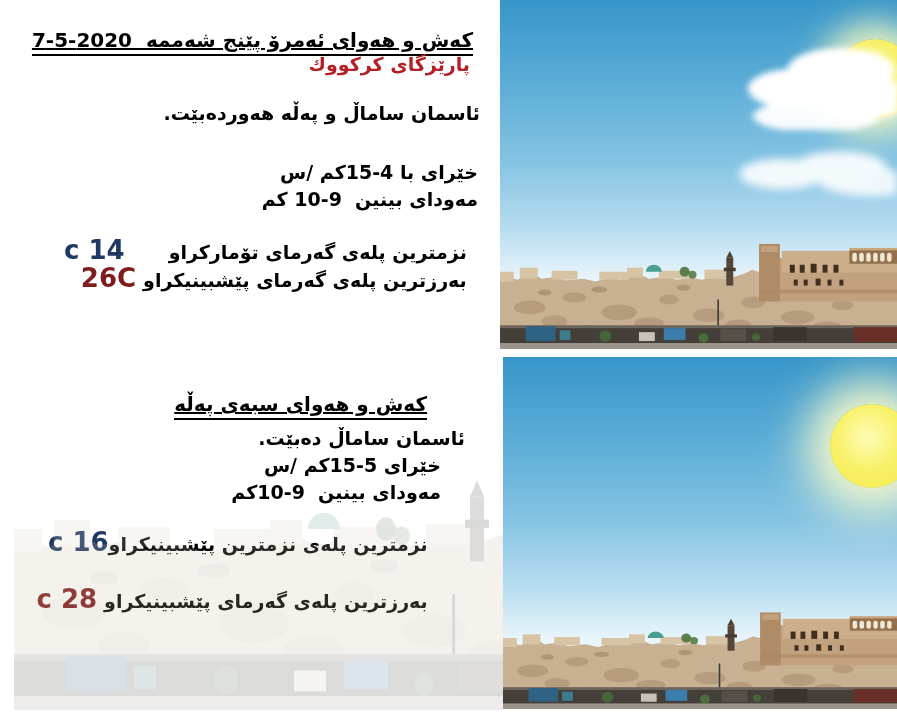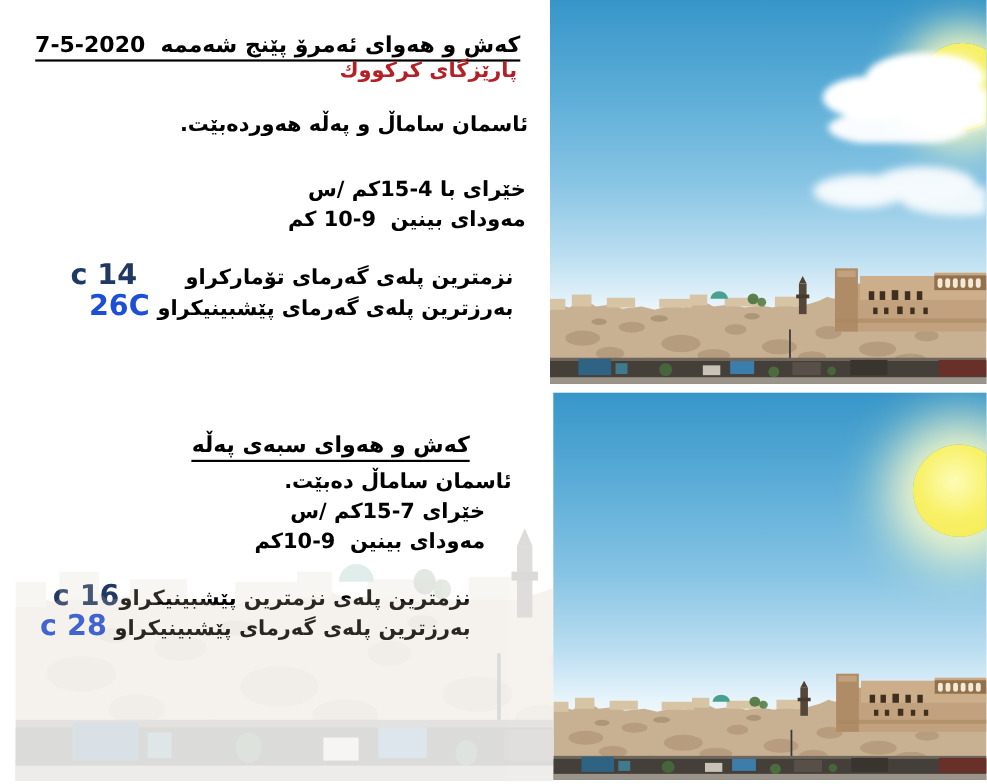--- a/index.html
+++ b/index.html
@@ -7,25 +7,25 @@
     width:897px;height:713px;position:relative;overflow:hidden;
     background:#ffffff;
     font-family:"DejaVu Sans", sans-serif;
     font-weight:bold;color:#000;
   }
   .line{
     position:absolute;direction:rtl;white-space:pre;
     font-size:19px;line-height:24px;
   }
   .title-line{font-size:20px;}
-  .title-line .underlined{border-bottom:2.5px solid #000;padding-bottom:2px;display:inline-block;}
+  .title-line .underlined{border-bottom:2.5px solid #000;padding-bottom:2px;display:inline-block;text-decoration:underline;}
   .province{color:#b42025;}
   .temp{font-size:26px;}
   .temp-blue{color:#1f3864;}
-  .temp-red{color:#1d4ed8;}
+  .temp-red{color:#7f1d1d;}
   .gap-wide{margin-right:44px;}
   .gap-mid{}
   .gap-small{margin-right:7px;}
 
   
   .photo{
     position:absolute;overflow:hidden;
     background:linear-gradient(180deg,#3796c9 0%,#58abd6 22%,#84c3e3 46%,#b9ddf0 66%,#e9f5fb 80%,#ffffff 95%);
   }
   #photo-today{left:500px;top:0;width:397px;height:349px;}
@@ -85,26 +85,26 @@
   <span>نزمترين پلەی گەرمای تۆماركراو</span><span class="temp temp-blue gap-wide">14 c</span>
 </div>
 <div class="line" style="top:242px;right:417px" dir="rtl">
   <span>بەرزترين پلەی گەرمای پێشبينيكراو</span><span class="temp temp-red gap-small">26C</span>
 </div>
 
 <div class="line title-line" style="top:368px;right:456px" dir="rtl">
   <span class="underlined">كەش و هەوای سبەی پەڵە</span>
 </div>
 <div class="line" style="top:426px;right:432px" dir="rtl">ئاسمان ساماڵ دەبێت.</div>
-<div class="line" style="top:453px;right:456px" dir="rtl">خێرای 7-15كم /س</div>
+<div class="line" style="top:453px;right:456px" dir="rtl">خێرای 5-15كم /س</div>
 <div class="line" style="top:480px;right:456px" dir="rtl">مەوداى بينين  9-10كم</div>
 <div class="line" style="top:506px;right:456px" dir="rtl">
   <span>نزمترين پلەی نزمترين پێشبينيكراو</span><span class="temp temp-blue gap-mid">16 c</span>
 </div>
-<div class="line" style="top:533px;right:456px" dir="rtl">
+<div class="line" style="top:563px;right:456px" dir="rtl">
   <span>بەرزترين پلەی گەرمای پێشبينيكراو</span><span class="temp temp-red gap-small">28 c</span>
 </div>
 
 <svg class="hidden-defs" aria-hidden="true">
   <defs>
     <g id="citadel-art">
       <path fill="#c8b193" d="M0,44 L10,40 L18,42 L26,36 L36,37 L42,41 L58,39 L66,43 L84,41 L96,44 L110,40 L122,42 L132,36 L142,37 L150,41 L166,39 L178,42 L192,40 L204,42 L216,38 L224,41 L236,39 L246,36 L254,32 L260,34 L266,30 L276,32 L286,28 L300,30 L312,27 L326,29 L338,26 L352,28 L366,25 L380,27 L400,26 L400,112 L0,112 Z"></path>
       <g fill="#a5896a" opacity="0.5">
         <ellipse cx="30" cy="70" rx="16" ry="7"></ellipse>
           <ellipse cx="75" cy="60" rx="12" ry="5"></ellipse>

